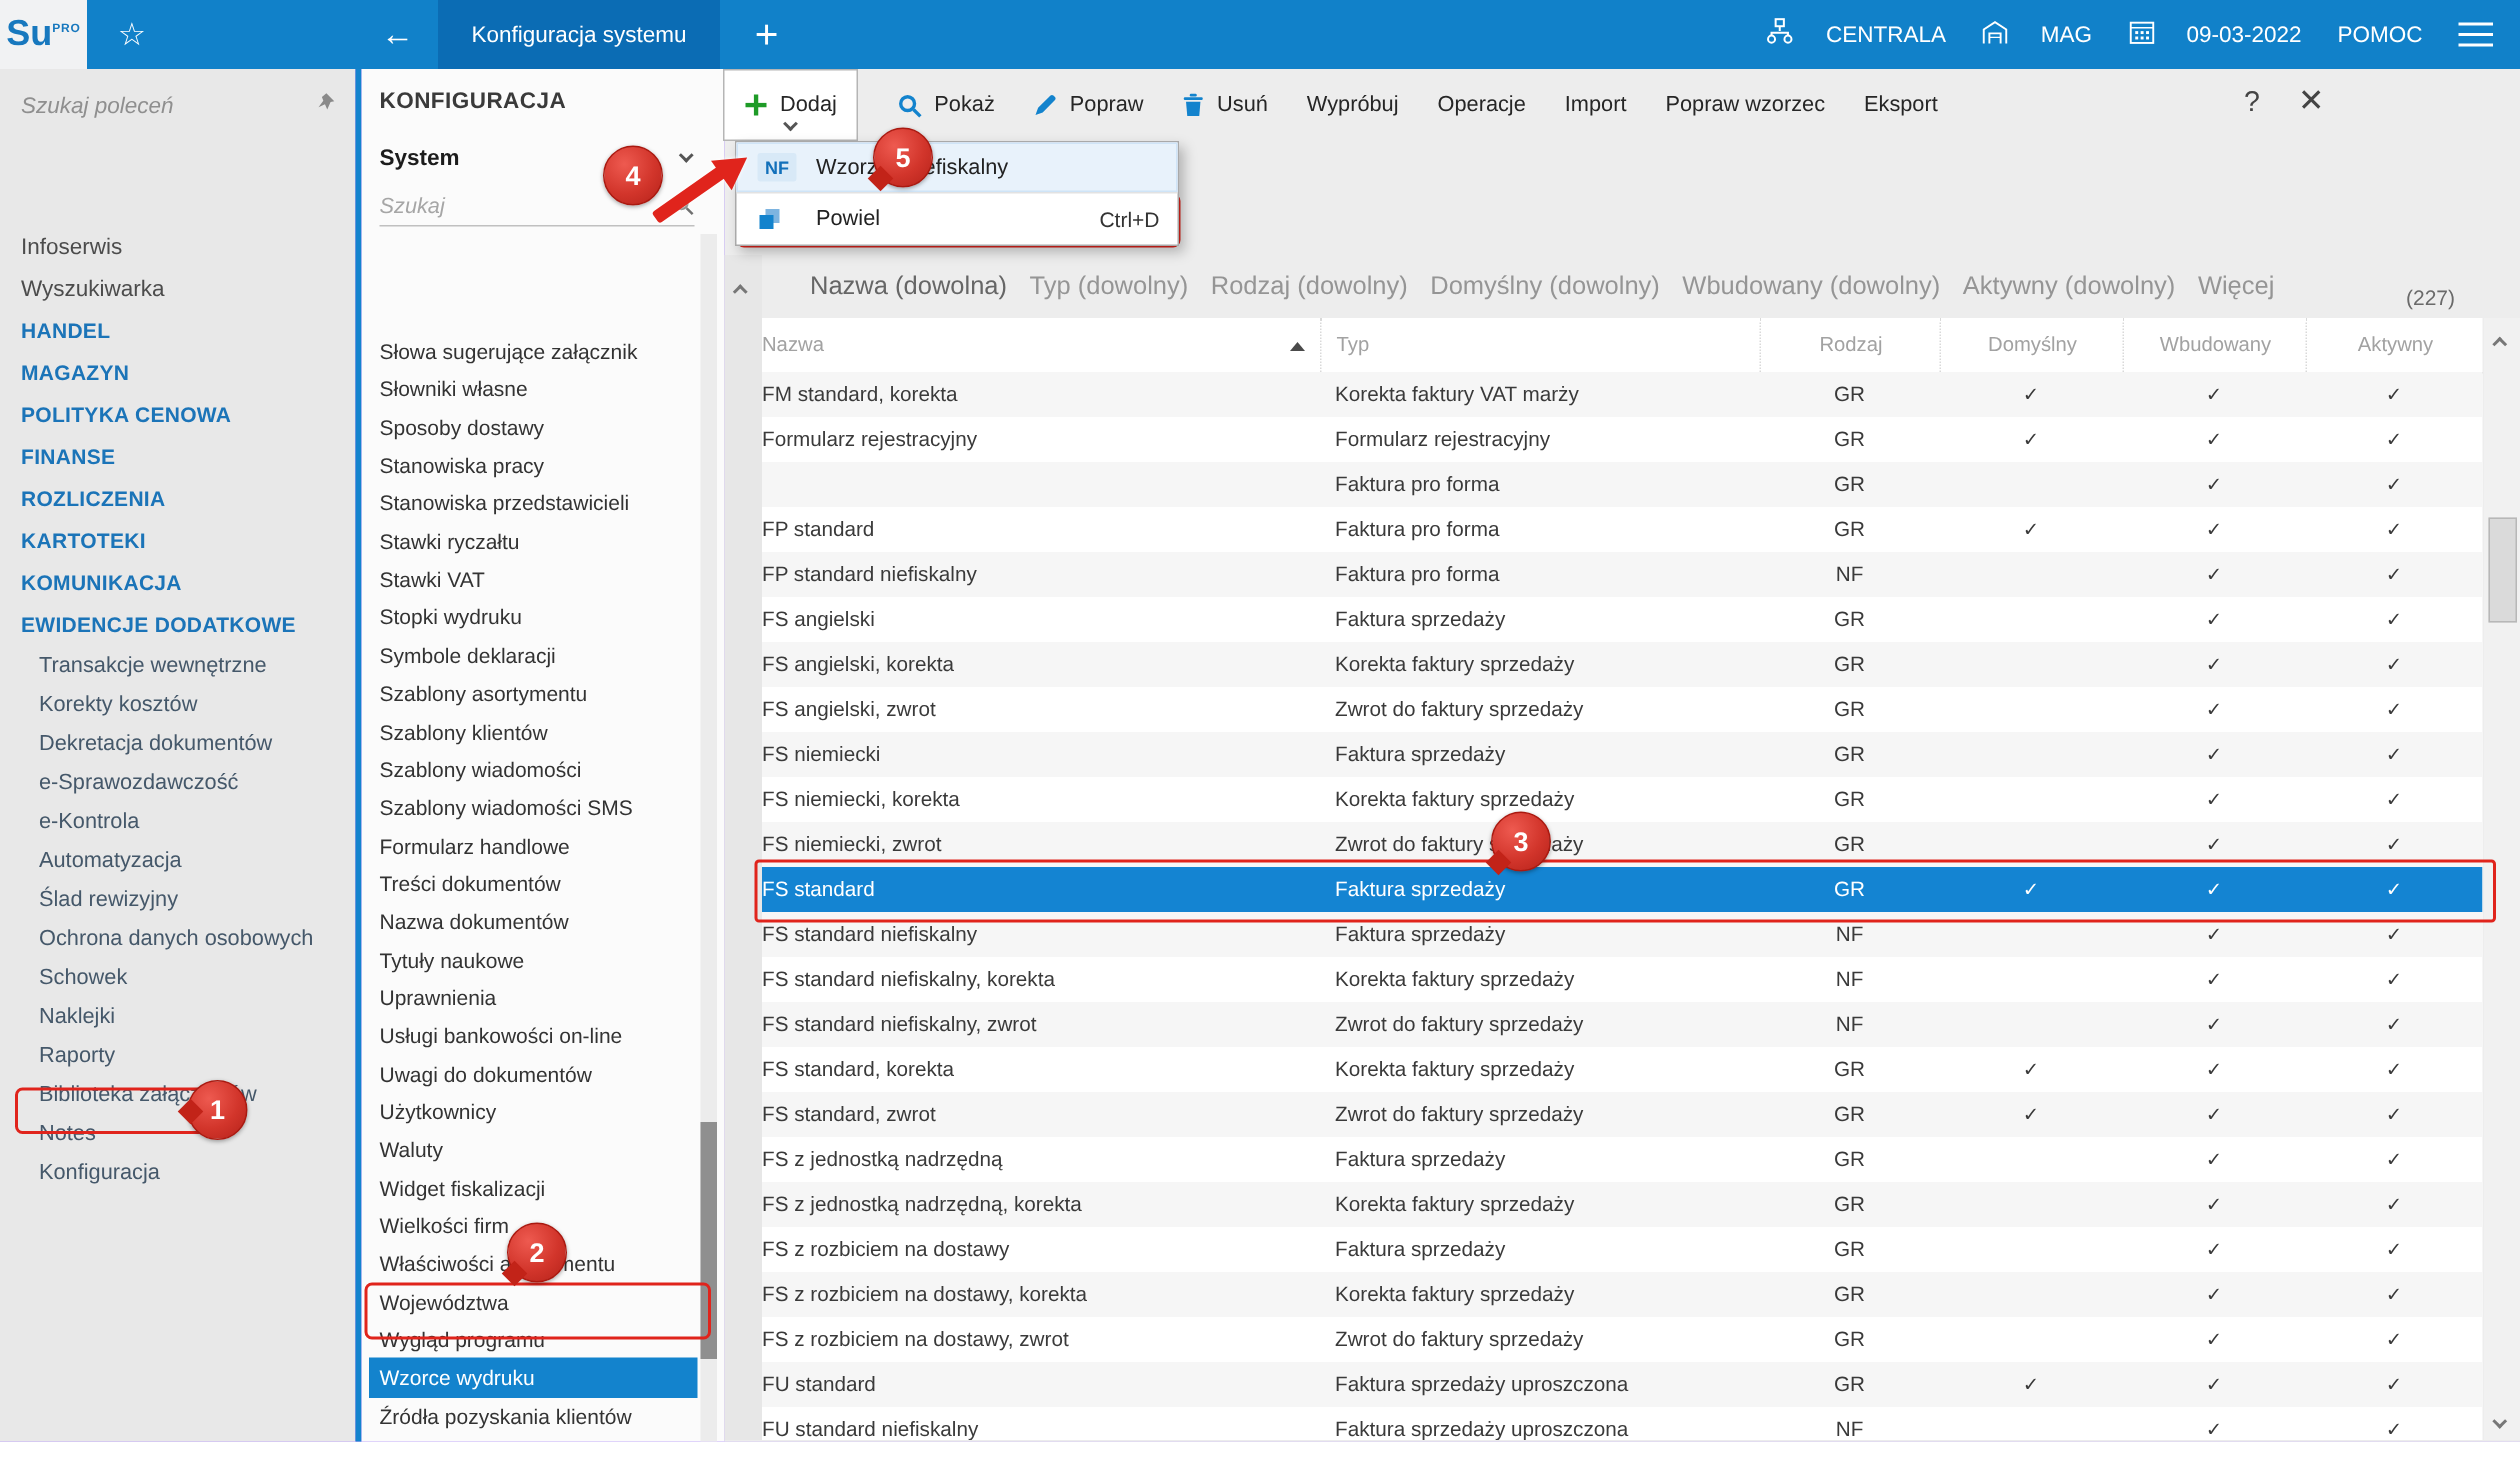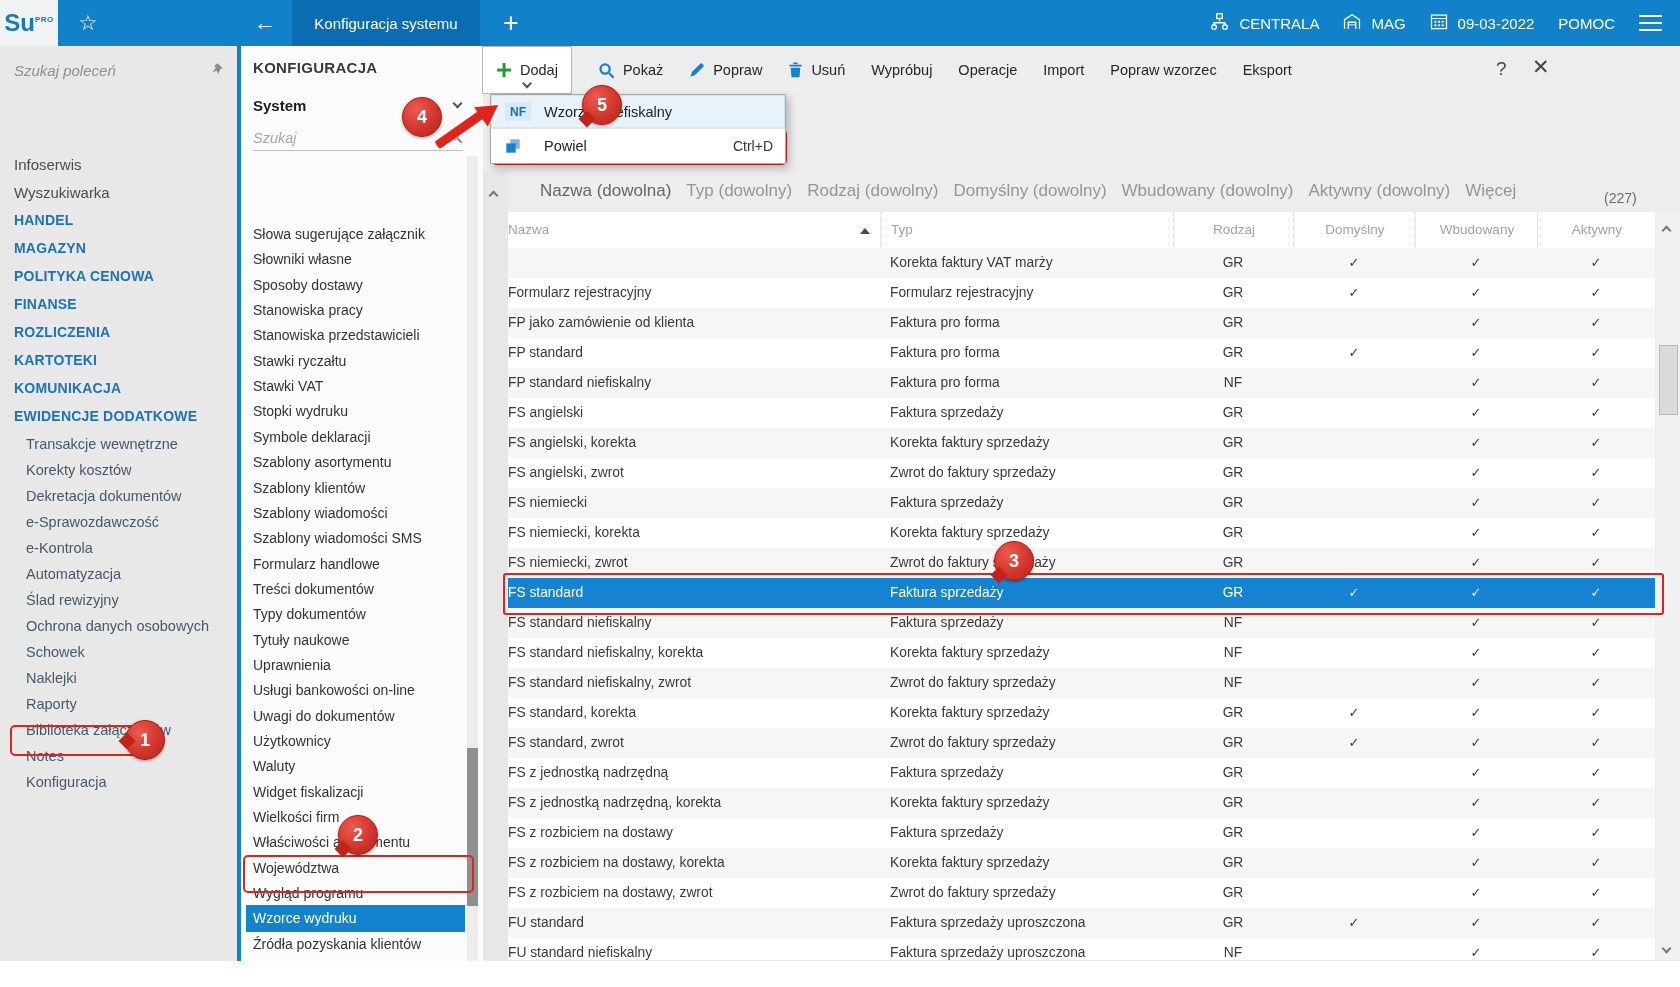--- a/index.html
+++ b/index.html
@@ -7,21 +7,21 @@
   
   .topbar{position:absolute;left:0;top:0;width:1680px;height:46px;background:#1181c9;}
   .logo-box{position:absolute;left:0;top:0;width:58px;height:46px;background:#f1f2f3;display:flex;align-items:center;justify-content:center;}
   .logo-text{color:#1778be;font-weight:bold;font-size:24px;line-height:1;}
   .logo-text sup{font-size:8px;font-weight:bold;letter-spacing:.5px;}
   .star-btn{position:absolute;left:62px;top:0;width:52px;height:46px;color:#fff;font-size:21px;display:flex;align-items:center;justify-content:center;}
   .back-btn{position:absolute;left:238px;top:0;width:54px;height:46px;color:#fff;font-size:22px;display:flex;align-items:center;justify-content:center;}
   .tab-active{position:absolute;left:292px;top:0;width:188px;height:46px;background:#0b6cb4;color:#fff;font-size:15px;display:flex;align-items:center;justify-content:center;}
   .newtab-btn{position:absolute;left:486px;top:0;width:50px;height:46px;color:#fff;font-size:27px;font-weight:300;display:flex;align-items:center;justify-content:center;}
   .topbar-right{position:absolute;right:18px;top:0;height:46px;display:flex;align-items:center;gap:24px;color:#fff;font-size:15px;}
-  .tb-item{display:flex;align-items:center;gap:10px;}
+  .tb-item{display:flex;align-items:center;gap:21px;}
   .hamburger{display:flex;flex-direction:column;gap:4.5px;}
   .hamburger i{display:block;width:23px;height:2.5px;background:#fff;}
   
   .sidebar{position:absolute;left:0;top:46px;width:237px;height:941px;background:#e8e8e8;}
   .side-search{position:absolute;left:14px;top:12px;width:210px;height:24px;font-size:15px;font-style:italic;color:#8f8f8f;display:flex;align-items:center;justify-content:space-between;}
   .side-list{position:absolute;left:0;top:62px;width:237px;}
   .side-item{position:absolute;left:14px;white-space:nowrap;cursor:default;}
   .side-item.plain{color:#4c4c4c;font-size:15px;}
   .side-item.section{color:#1b74b8;font-size:14px;font-weight:bold;letter-spacing:.2px;}
   .side-item.sub{left:26px;color:#45586a;font-size:14.5px;}
@@ -233,21 +233,21 @@
         <div class="panel-item" style="top: 196.75px;">Stawki ryczałtu</div>
         <div class="panel-item" style="top: 222.1px;">Stawki VAT</div>
         <div class="panel-item" style="top: 247.45px;">Stopki wydruku</div>
         <div class="panel-item" style="top: 272.8px;">Symbole deklaracji</div>
         <div class="panel-item" style="top: 298.15px;">Szablony asortymentu</div>
         <div class="panel-item" style="top: 323.5px;">Szablony klientów</div>
         <div class="panel-item" style="top: 348.85px;">Szablony wiadomości</div>
         <div class="panel-item" style="top: 374.2px;">Szablony wiadomości SMS</div>
         <div class="panel-item" style="top: 399.55px;">Formularz handlowe</div>
         <div class="panel-item" style="top: 424.9px;">Treści dokumentów</div>
-        <div class="panel-item" style="top: 450.25px;">Typy dokumentów</div>
+        <div class="panel-item" style="top: 450.25px;">Nazwa dokumentów</div>
         <div class="panel-item" style="top: 475.6px;">Tytuły naukowe</div>
         <div class="panel-item" style="top: 500.95px;">Uprawnienia</div>
         <div class="panel-item" style="top: 526.3px;">Usługi bankowości on-line</div>
         <div class="panel-item" style="top: 551.65px;">Uwagi do dokumentów</div>
         <div class="panel-item" style="top: 577px;">Użytkownicy</div>
         <div class="panel-item" style="top: 602.35px;">Waluty</div>
         <div class="panel-item" style="top: 627.7px;">Widget fiskalizacji</div>
         <div class="panel-item" style="top: 653.05px;">Wielkości firm</div>
         <div class="panel-item" style="top: 678.4px;">Właściwości asortymentu</div>
         <div class="panel-item" style="top: 703.75px;">Województwa</div>
@@ -352,36 +352,36 @@
       <div class="thead">
         <div class="cell c-name"><span>Nazwa</span><span class="sort-tri"></span></div>
         <div class="cell c-typ">Typ</div>
         <div class="cell c-rodzaj">Rodzaj</div>
         <div class="cell c-dom">Domyślny</div>
         <div class="cell c-wbud">Wbudowany</div>
         <div class="cell c-akt">Aktywny</div>
       </div>
       <div class="tbody" id="tbody">
           <div class="trow odd">
+            <div class="cell c-name">FM standard, korekta</div>
             <div class="cell c-typ">Korekta faktury VAT marży</div>
             <div class="cell c-rodzaj">GR</div>
             <div class="cell c-dom check">✓</div>
             <div class="cell c-wbud check">✓</div>
             <div class="cell c-akt check">✓</div>
           </div>
           <div class="trow">
             <div class="cell c-name">Formularz rejestracyjny</div>
             <div class="cell c-typ">Formularz rejestracyjny</div>
             <div class="cell c-rodzaj">GR</div>
             <div class="cell c-dom check">✓</div>
             <div class="cell c-wbud check">✓</div>
             <div class="cell c-akt check">✓</div>
           </div>
           <div class="trow odd">
-            <div class="cell c-name">FP jako zamówienie od klienta</div>
             <div class="cell c-typ">Faktura pro forma</div>
             <div class="cell c-rodzaj">GR</div>
             <div class="cell c-dom check"></div>
             <div class="cell c-wbud check">✓</div>
             <div class="cell c-akt check">✓</div>
           </div>
           <div class="trow">
             <div class="cell c-name">FP standard</div>
             <div class="cell c-typ">Faktura pro forma</div>
             <div class="cell c-rodzaj">GR</div>

